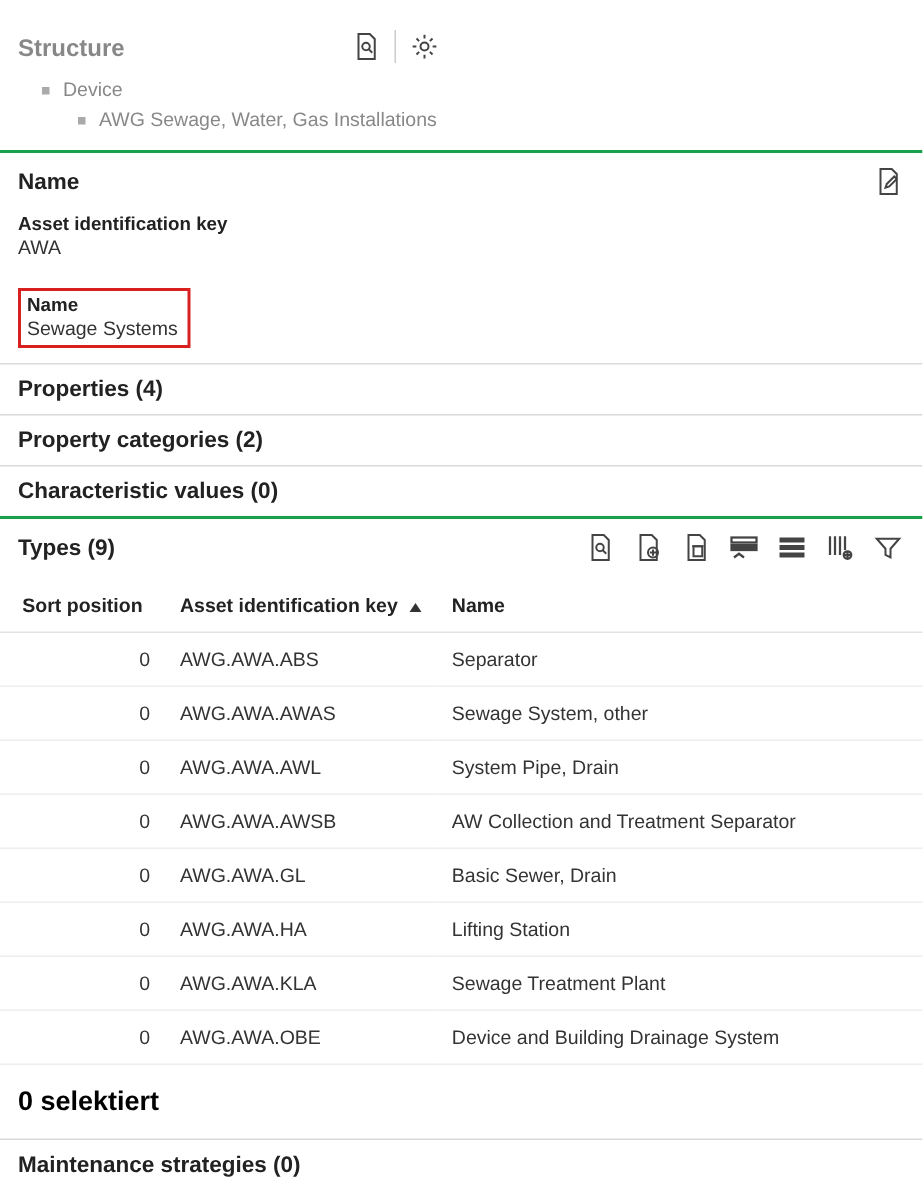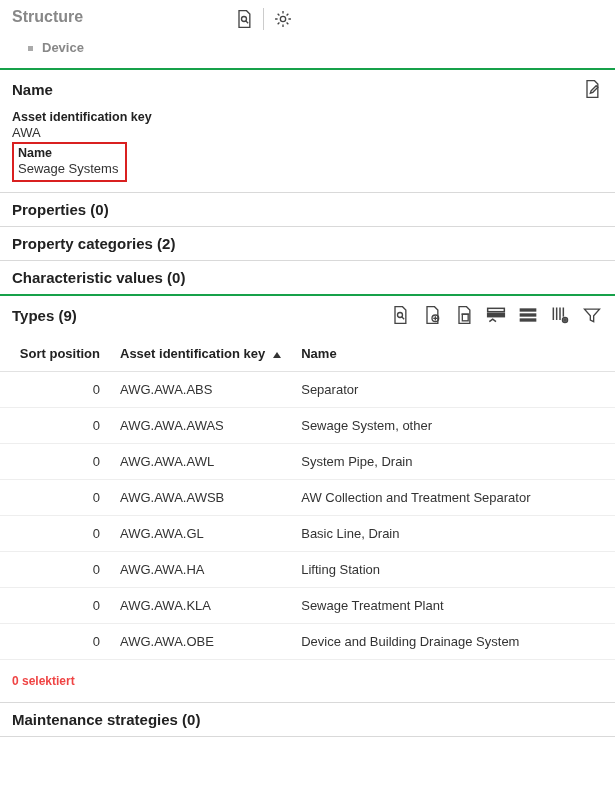--- a/index.html
+++ b/index.html
@@ -7,22 +7,22 @@
       font-family: "Segoe UI", Arial, sans-serif;
       font-size: 13px;
       color: #333;
       width: 615px;
       background: #fff;
     }
 
     
     .structure-header {
       display: flex;
-      align-items: flex-start;
-      padding: 8px 12px 6px 12px;
+      align-items: flex-end;
+      padding: 20px 12px 6px 12px;
     }
     .structure-header h2 {
       font-size: 16px;
       font-weight: 600;
       color: #888;
       flex: 0 0 auto;
       margin-right: 150px;
     }
     .structure-actions {
       display: flex;
@@ -46,21 +46,20 @@
 
     
     .structure-tree {
       padding: 2px 0 10px 28px;
       color: #888;
     }
     .tree-item {
       position: relative;
       padding-left: 14px;
       line-height: 20px;
-      font-weight: bold;
     }
     .tree-item::before {
       content: "";
       position: absolute;
       left: 0;
       top: 8px;
       width: 5px;
       height: 5px;
       background: #aaa;
     }
@@ -83,21 +82,21 @@
       display: flex;
       align-items: center;
       gap: 10px;
       margin-left: 160px;
     }
     #name-actions { margin-left: 200px; }
 
     
     .detail-block { padding: 2px 12px 10px 12px; }
     .field-label { font-size: 12.5px; font-weight: 700; color: #222; }
-    .field-value { font-size: 13px; color: #333; margin-top: 1px; margin-bottom: 2px; }
+    .field-value { font-size: 13px; color: #333; margin-top: 1px; margin-bottom: 20px; }
     .highlight-box {
       border: 2px solid #d92020;
       padding: 2px 4px 4px 4px;
       display: inline-block;
       min-width: 115px;
     }
 
     
     .types-table {
       width: 100%;
@@ -106,44 +105,44 @@
     }
     .types-table th {
       text-align: left;
       font-size: 13px;
       font-weight: 700;
       color: #222;
       padding: 8px 10px 10px 10px;
       border-bottom: 1px solid #e2e2e2;
       white-space: nowrap;
     }
-    .types-table th.sort-col { text-align: right; width: 110px; }
+    .types-table th.sort-col { text-align: center; width: 110px; }
     .types-table th.key-col { width: 170px; }
     .sort-arrow {
       display: inline-block;
       margin-left: 8px;
       width: 0; height: 0;
       border-left: 4px solid transparent;
       border-right: 4px solid transparent;
       border-bottom: 6px solid #333;
       vertical-align: middle;
     }
     .types-table td {
       padding: 10px 10px;
       border-bottom: 1px solid #eee;
       font-size: 13px;
       color: #333;
     }
     .types-table td.sort-col { text-align: right; }
 
     .status-bar {
       padding: 14px 12px 14px 12px;
-      font-size: 12px;
+      font-size: 18px;
       font-weight: 700;
-      color: #ef4444;
+      color: #000000;
     }
   </style>
 </head>
 <body>
 
 <div class="structure-header">
   <h2>Structure</h2>
   <div class="structure-actions">
     <span class="icon-btn">
       <svg width="20" height="20" viewBox="0 0 24 24" fill="none" stroke="currentColor" stroke-width="1.6">
@@ -158,20 +157,23 @@
         <circle cx="12" cy="12" r="3.2"></circle>
         <path d="M12 2.5v3M12 18.5v3M21.5 12h-3M5.5 12h-3M18.4 5.6l-2.1 2.1M7.7 16.3l-2.1 2.1M18.4 18.4l-2.1-2.1M7.7 7.7 5.6 5.6"></path>
       </svg>
     </span>
   </div>
 </div>
 
 <div class="structure-tree">
   <div class="tree-item">
     <span>Device</span>
+  </div>
+  <div class="tree-item tree-child">
+    <span>AWG Sewage, Water, Gas Installations</span>
   </div>
 </div>
 
 <hr class="green-rule">
 
 <div class="section-header">
   <span class="title">Name</span>
   <div class="section-actions" id="name-actions">
     <span class="icon-btn">
       <svg width="20" height="20" viewBox="0 0 24 24" fill="none" stroke="currentColor" stroke-width="1.6">
@@ -187,21 +189,21 @@
   <div class="field-value">AWA</div>
   <div class="highlight-box">
     <div class="field-label">Name</div>
     <div class="field-value" style="margin-bottom:0">Sewage Systems</div>
   </div>
 </div>
 
 <hr class="light-rule">
 
 <div class="section-header">
-  <span class="title">Properties (0)</span>
+  <span class="title">Properties (4)</span>
 </div>
 <hr class="light-rule">
 
 <div class="section-header">
   <span class="title">Property categories (2)</span>
 </div>
 <hr class="light-rule">
 
 <div class="section-header">
   <span class="title">Characteristic values (0)</span>
@@ -291,21 +293,21 @@
         <td>System Pipe, Drain</td>
       </tr>
       <tr>
         <td class="sort-col">0</td>
         <td>AWG.AWA.AWSB</td>
         <td>AW Collection and Treatment Separator</td>
       </tr>
       <tr>
         <td class="sort-col">0</td>
         <td>AWG.AWA.GL</td>
-        <td>Basic Line, Drain</td>
+        <td>Basic Sewer, Drain</td>
       </tr>
       <tr>
         <td class="sort-col">0</td>
         <td>AWG.AWA.HA</td>
         <td>Lifting Station</td>
       </tr>
       <tr>
         <td class="sort-col">0</td>
         <td>AWG.AWA.KLA</td>
         <td>Sewage Treatment Plant</td>

